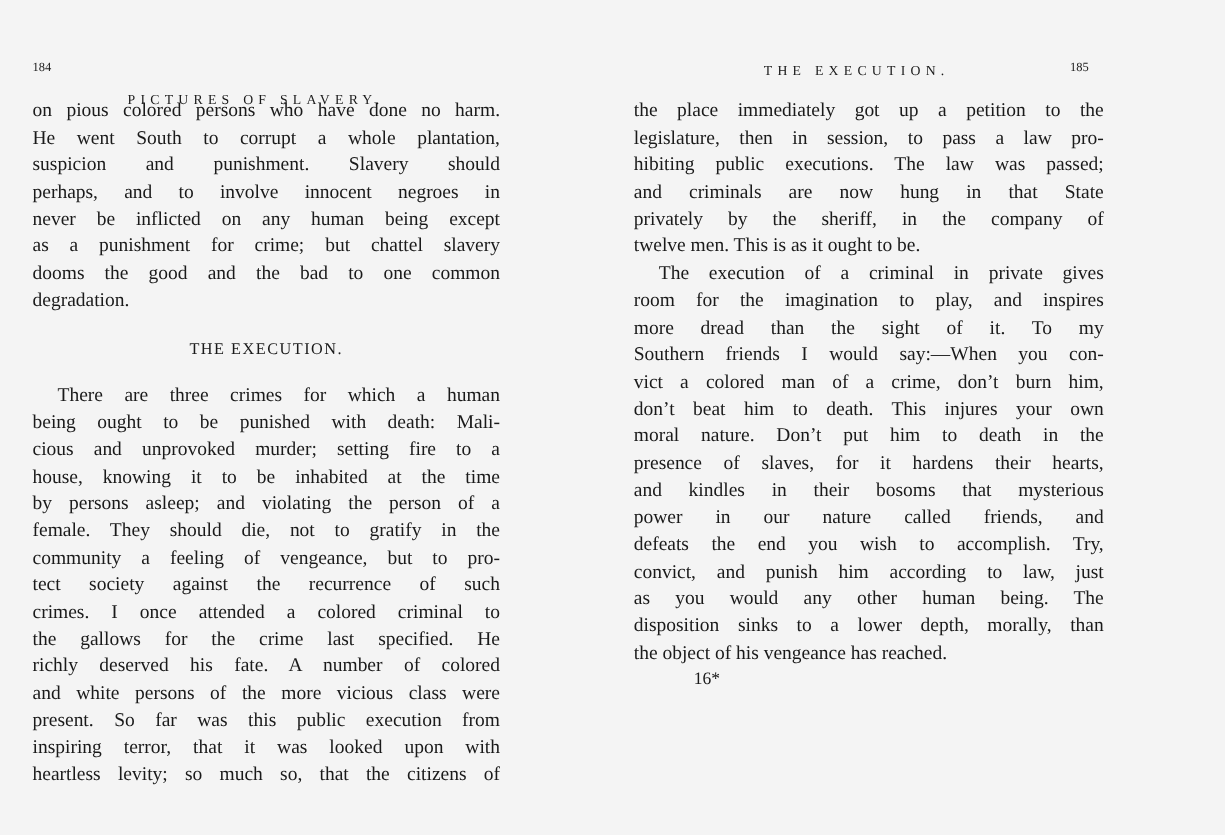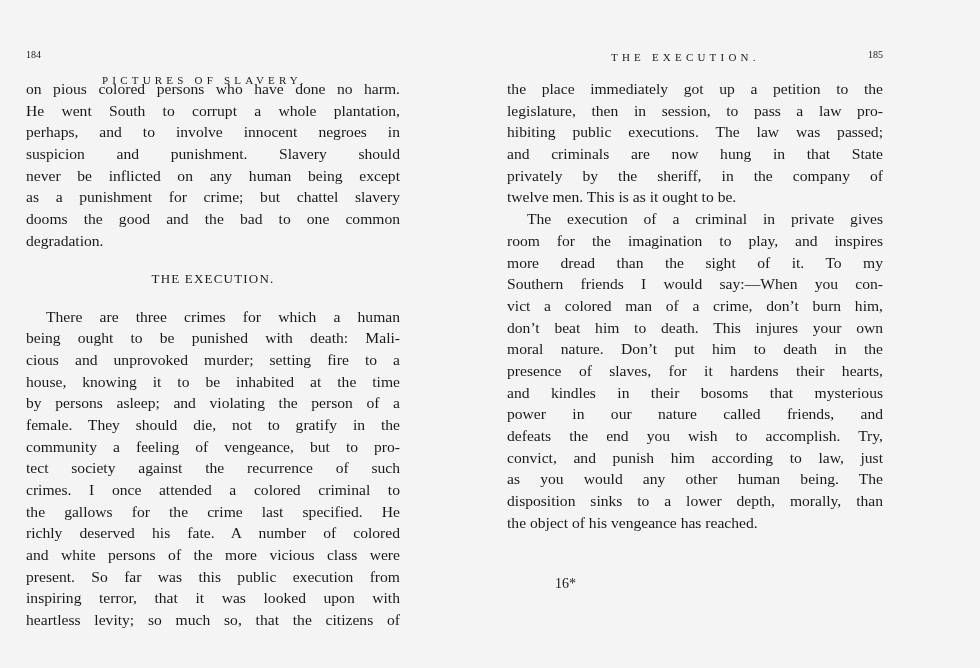--- a/index.html
+++ b/index.html
@@ -29,21 +29,21 @@
       width: 100%;
       height: 20px;
       font-size: 13px;
     }
     .page-number {
       position: absolute;
       top: 0;
       font-size: 10px;
     }
     .page-left .page-number { left: 0; }
-    .page-right .page-number { right: 0; }
+    .page-right .page-number { right: 12px; }
     .running-title {
       position: absolute;
       top: 2px;
       font-size: 11px;
       letter-spacing: 4.2px;
       text-transform: uppercase;
       font-variant: small-caps;
     }
     .page-left .running-title { left: 76px; margin-top: 23px; }
     .page-right .running-title { left: 104px; }
@@ -79,37 +79,36 @@
       letter-spacing: 1.2px;
       height: 22px;
       line-height: 22px;
       margin-top: 16px;
       margin-bottom: 16px;
     }
     .signature {
       position: absolute;
       left: 48px;
       font-size: 14px;
-      margin-top: 40px;
     }
   </style>
 </head>
 <body>
 
 <div class="page page-left">
   <div class="running-head">
     <span class="page-number">184</span>
     <span class="running-title">PICTURES OF SLAVERY.</span>
   </div>
   <div class="body-text">
     <div>
       <span class="line">on pious colored persons who have done no harm.</span>
       <span class="line">He went South to corrupt a whole plantation,</span>
+      <span class="line">suspicion and punishment. Slavery should</span>
       <span class="line">perhaps, and to involve innocent negroes in</span>
-      <span class="line">suspicion and punishment. Slavery should</span>
       <span class="line">never be inflicted on any human being except</span>
       <span class="line">as a punishment for crime; but chattel slavery</span>
       <span class="line">dooms the good and the bad to one common</span>
       <span class="line last">degradation.</span>
     </div>
     <span class="section-heading">THE EXECUTION.</span>
     <div>
       <span class="line indent">There are three crimes for which a human</span>
       <span class="line">being ought to be punished with death: Mali-</span>
       <span class="line">cious and unprovoked murder; setting fire to a</span>

